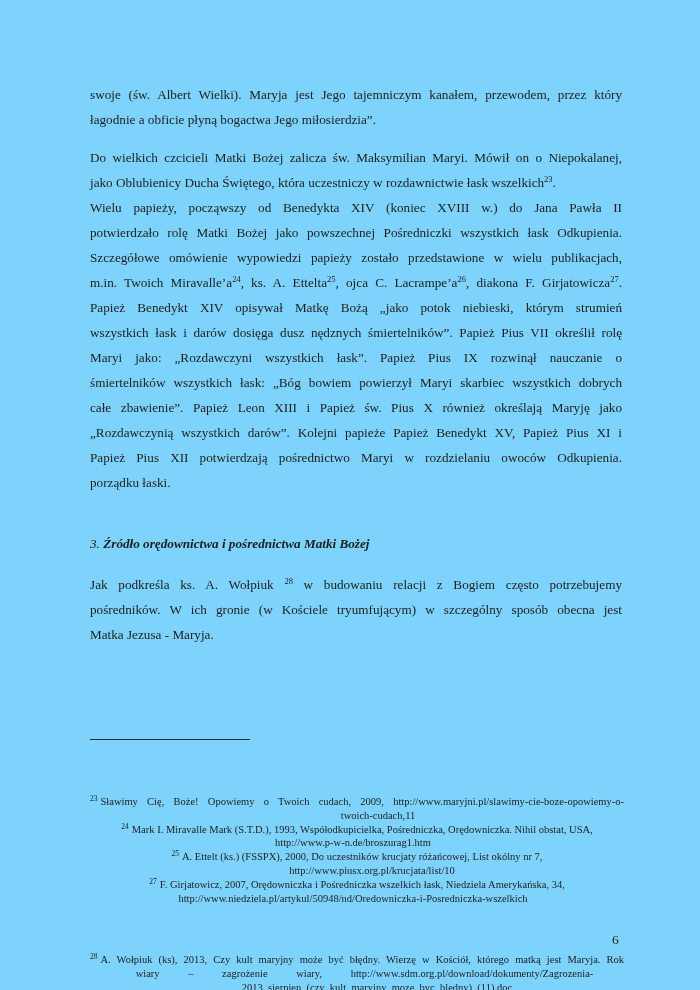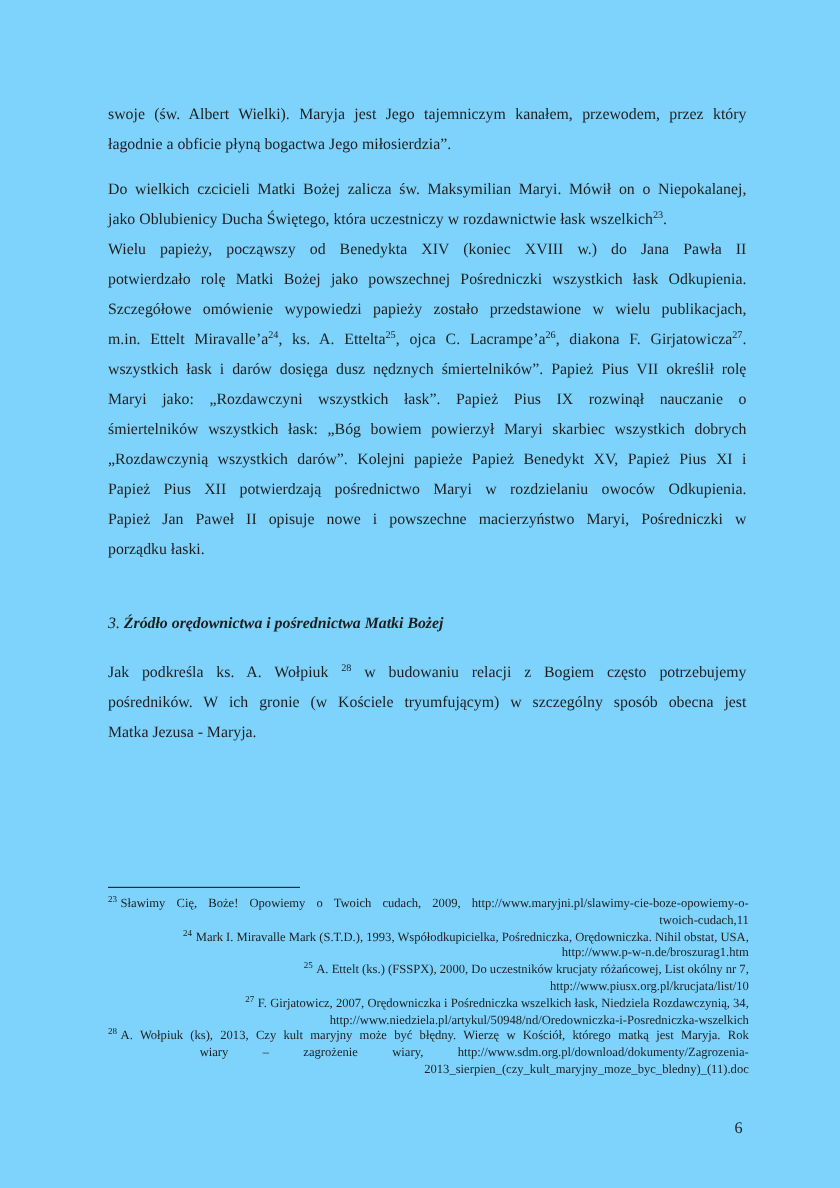--- a/index.html
+++ b/index.html
@@ -41,22 +41,22 @@
     border-top: 1.7px solid #2a2a2a;
   }
   .footnotes {
     position: absolute;
     left: 90px;
     right: 76px;
     top: 747px;
     font-size: 10.5px;
     line-height: 13.8px;
   }
-  .fnline { text-align: right; }
-  .fnline.just { text-align: justify; text-align-last: justify; }
+  .fnline { text-align: center; }
+  .fnline.just { text-align: justify; text-align-last: justify; margin-top: 48px; }
   .fnline.spread { word-spacing: 26px; }
   .fn-sup {
     font-size: 7.5px;
     line-height: 0;
     position: relative;
     top: -4px;
     margin-right: 3px;
   }
   .page-number {
     position: absolute;
@@ -76,46 +76,47 @@
         <div class="line left"><span>łagodnie a obficie płyną bogactwa Jego miłosierdzia”.</span></div>
       </div>
       <div class="para" style="margin-top: 13px;">
         <div class="line just"><span>Do wielkich czcicieli Matki Bożej zalicza św. Maksymilian Maryi. Mówił on o Niepokalanej,</span></div>
         <div class="line left"><span>jako Oblubienicy Ducha Świętego, która uczestniczy w rozdawnictwie łask wszelkich</span><span class="supref">23</span><span>.</span></div>
       </div>
       <div class="para">
         <div class="line just"><span>Wielu papieży, począwszy od Benedykta XIV (koniec XVIII w.) do Jana Pawła II</span></div>
         <div class="line just"><span>potwierdzało rolę Matki Bożej jako powszechnej Pośredniczki wszystkich łask Odkupienia.</span></div>
         <div class="line just"><span>Szczegółowe omówienie wypowiedzi papieży zostało przedstawione w wielu publikacjach,</span></div>
-        <div class="line just"><span>m.in. Ettelt Miravalle’a</span><span class="supref">24</span><span>, ks. A. Ettelta</span><span class="supref">25</span><span>, ojca C. Lacrampe’a</span><span class="supref">26</span><span>, diakona F. Girjatowicza</span><span class="supref">27</span><span>.</span></div>
+        <div class="line just"><span>m.in. Twoich Miravalle’a</span><span class="supref">24</span><span>, ks. A. Ettelta</span><span class="supref">25</span><span>, ojca C. Lacrampe’a</span><span class="supref">26</span><span>, diakona F. Girjatowicza</span><span class="supref">27</span><span>.</span></div>
+        <div class="line just"><span>Papież Benedykt XIV opisywał Matkę Bożą „jako potok niebieski, którym strumień</span></div>
         <div class="line just"><span>wszystkich łask i darów dosięga dusz nędznych śmiertelników”. Papież Pius VII określił rolę</span></div>
         <div class="line just"><span>Maryi jako: „Rozdawczyni wszystkich łask”. Papież Pius IX rozwinął nauczanie o</span></div>
         <div class="line just"><span>śmiertelników wszystkich łask: „Bóg bowiem powierzył Maryi skarbiec wszystkich dobrych</span></div>
+        <div class="line just"><span>całe zbawienie”. Papież Leon XIII i Papież św. Pius X również określają Maryję jako</span></div>
         <div class="line just"><span>„Rozdawczynią wszystkich darów”. Kolejni papieże Papież Benedykt XV, Papież Pius XI i</span></div>
         <div class="line just"><span>Papież Pius XII potwierdzają pośrednictwo Maryi w rozdzielaniu owoców Odkupienia.</span></div>
-        <div class="line just"><span>Papież Jan Paweł II opisuje nowe i powszechne macierzyństwo Maryi, Pośredniczki w</span></div>
         <div class="line left"><span>porządku łaski.</span></div>
       </div>
       <div class="para heading" style="margin-top: 36px;">
         <div class="line left"><span>3. </span><span class="bold">Źródło orędownictwa i pośrednictwa Matki Bożej</span></div>
       </div>
       <div class="para" style="margin-top: 16px;">
         <div class="line just"><span>Jak podkreśla ks. A. Wołpiuk </span><span class="supref">28</span><span> w budowaniu relacji z Bogiem często potrzebujemy</span></div>
         <div class="line just"><span>pośredników. W ich gronie (w Kościele tryumfującym) w szczególny sposób obecna jest</span></div>
         <div class="line left"><span>Matka Jezusa - Maryja.</span></div>
       </div>
     </main>
   <div class="footnote-sep"></div>
   <section class="footnotes">
       <div class="fnline just"><span class="fn-sup">23</span><span>Sławimy Cię, Boże! Opowiemy o Twoich cudach, 2009, http://www.maryjni.pl/slawimy-cie-boze-opowiemy-o-</span></div>
       <div class="fnline" style="margin-left: 42px;"><span>twoich-cudach,11</span></div>
       <div class="fnline"><span class="fn-sup">24</span><span>Mark I. Miravalle Mark (S.T.D.), 1993, Współodkupicielka, Pośredniczka, Orędowniczka. Nihil obstat, USA,</span></div>
       <div class="fnline" style="margin-left: -8px;"><span>http://www.p-w-n.de/broszurag1.htm</span></div>
       <div class="fnline"><span class="fn-sup">25</span><span>A. Ettelt (ks.) (FSSPX), 2000, Do uczestników krucjaty różańcowej, List okólny nr 7,</span></div>
       <div class="fnline" style="margin-left: 30px;"><span>http://www.piusx.org.pl/krucjata/list/10</span></div>
-      <div class="fnline"><span class="fn-sup">27</span><span>F. Girjatowicz, 2007, Orędowniczka i Pośredniczka wszelkich łask, Niedziela Rozdawczynią, 34,</span></div>
+      <div class="fnline"><span class="fn-sup">27</span><span>F. Girjatowicz, 2007, Orędowniczka i Pośredniczka wszelkich łask, Niedziela Amerykańska, 34,</span></div>
       <div class="fnline" style="margin-left: -8px;"><span>http://www.niedziela.pl/artykul/50948/nd/Oredowniczka-i-Posredniczka-wszelkich</span></div>
       <div class="fnline just"><span class="fn-sup">28</span><span>A. Wołpiuk (ks), 2013, Czy kult maryjny może być błędny. Wierzę w Kościół, którego matką jest Maryja. Rok</span></div>
       <div class="fnline spread" style="margin-left: 15px;"><span>wiary – zagrożenie wiary, http://www.sdm.org.pl/download/dokumenty/Zagrozenia-</span></div>
       <div class="fnline" style="margin-left: 40px;"><span>2013_sierpien_(czy_kult_maryjny_moze_byc_bledny)_(11).doc</span></div>
     </section>
   <div class="page-number">6</div>
 </div>
 
 </body></html>

